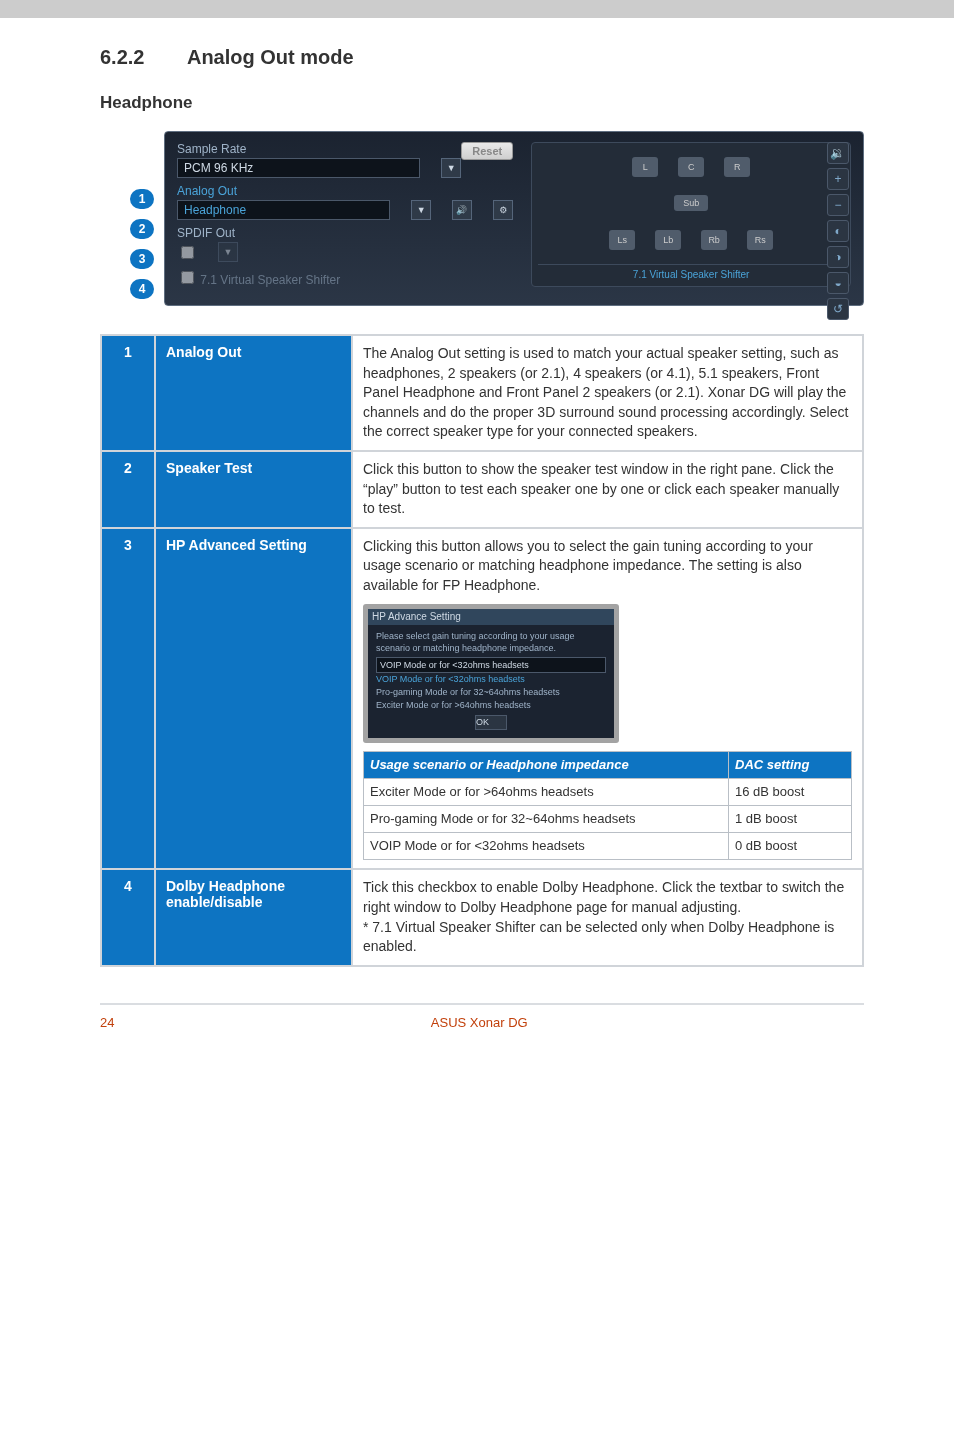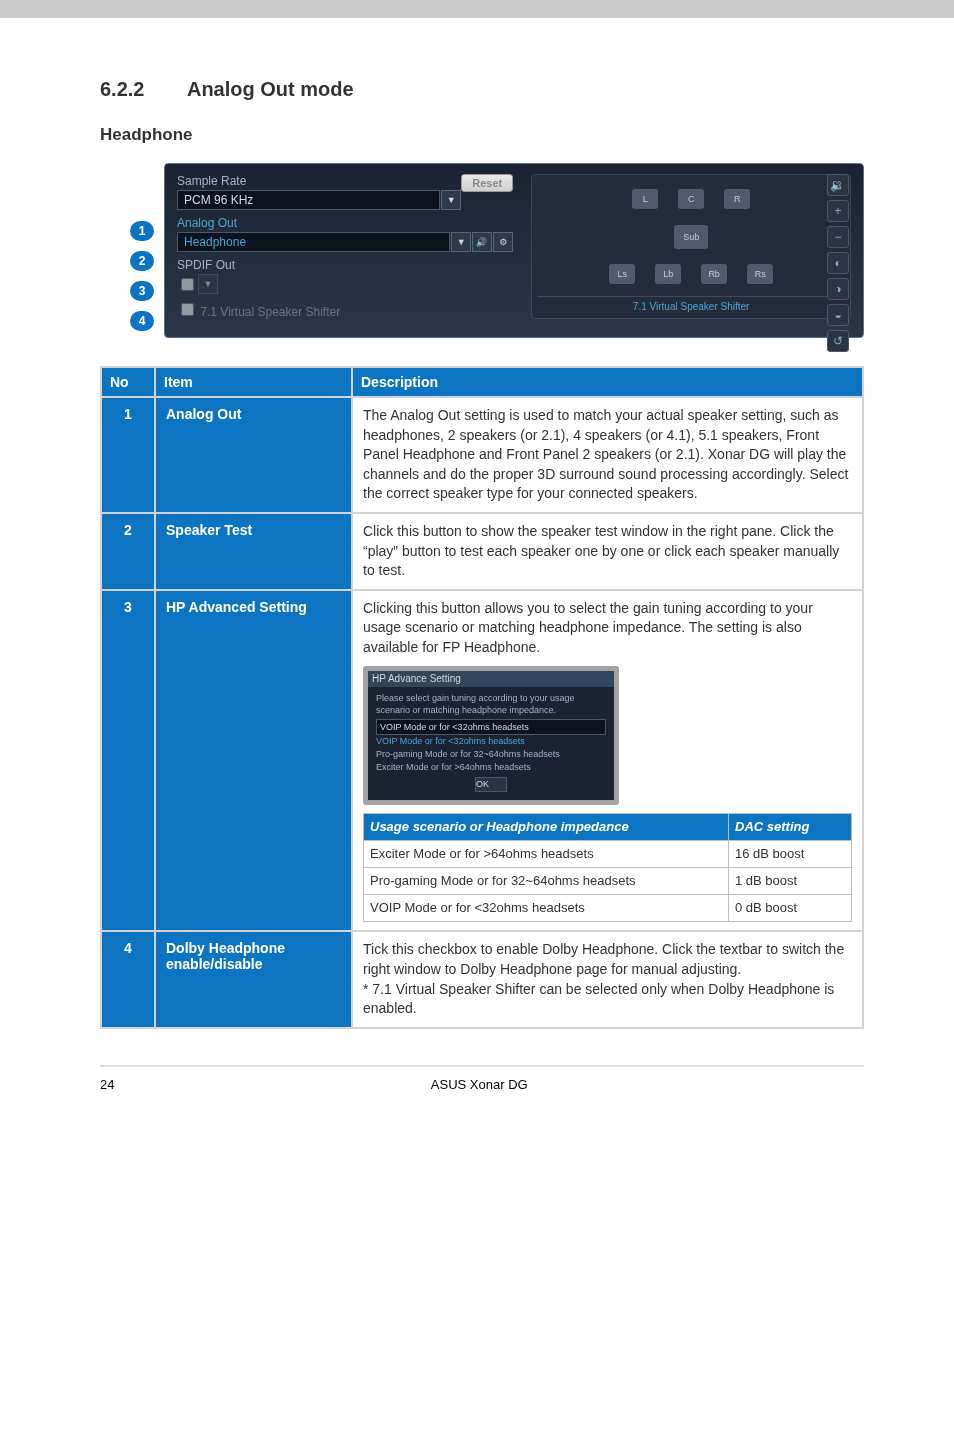--- a/index.html
+++ b/index.html
@@ -7,21 +7,21 @@
     font-family: Arial, Helvetica, sans-serif;
     background: #fff;
     color: #333;
     width: 954px;
   }
   .top-bar {
     height: 18px;
     background: #ccc;
   }
   .page {
-    padding: 60px 90px 40px 100px;
+    padding: 28px 90px 40px 100px;
   }
   .sec-num { font-weight: bold; font-size: 20px; }
   .sec-title { font-weight: bold; font-size: 20px; margin-left: 38px; }
   h3.subhead { font-size: 17px; font-weight: bold; margin-top: 24px; }
 
   
   .shot-wrap {
     display: flex;
     margin: 18px 0 28px 30px;
   }
@@ -62,21 +62,21 @@
     background: #232c38;
     display:flex;
     flex-direction:column;
     align-items:center;
     justify-content:space-between;
     padding:10px 6px 6px;
     color:#6b7b8d;
   }
   .shot label.bluetxt { color:#4aa3d8; }
   .sel-box {
-    display:flex; align-items:center; gap:1px; margin:2px 0 6px;
+    display:flex; align-items:center; gap:21px; margin:2px 0 6px;
   }
   .sel {
     background:#0d131b; border:1px solid #4b586a; color:#cfd9e4;
     padding:2px 6px; font-size:12px; flex:1;
   }
   .drop-btn, .sm-btn {
     width:18px; height:18px; background:#2f3a48; border:1px solid #55657a;
     display:flex;align-items:center;justify-content:center;color:#cfd9e4;font-size:9px;
   }
   .disabled-row { opacity:.5; }
@@ -84,21 +84,21 @@
     background:linear-gradient(#e9e9e9,#cfcfcf); color:#888; font-size:11px;
     border:1px solid #999; border-radius:3px; padding:2px 10px;
     float:right;
     font-weight:bold;
   }
   .spk-row { display:flex; justify-content:center; gap:20px; margin:4px 0; }
   .spk {
     width:26px;height:20px;background:#505c6b;border-radius:3px;
     display:flex;align-items:center;justify-content:center;color:#ccc;font-size:9px;
   }
-  .spk.big{width:34px;height:24px;}
+  .spk.big{width:34px;height:16px;}
   .vss-footer{font-size:10px;color:#4aa3d8;border-top:1px solid #3d4a5c;padding-top:4px;width:100%;text-align:center;}
   .side-icons{position:absolute;right:14px;display:flex;flex-direction:column;gap:4px;}
   .shot{position:relative;}
   .side-btn{width:20px;height:20px;background:#2b3542;border:1px solid #4b586a;border-radius:3px;color:#7fa8c9;font-size:12px;display:flex;align-items:center;justify-content:center;}
 
   
   table.info {
     border-collapse: collapse;
     width: 100%;
   }
@@ -126,21 +126,21 @@
   table.inner {
     border-collapse:collapse;width:100%;margin-top:4px;
   }
   table.inner th{background:#0d74c2;color:#fff;font-size:13px;font-weight:bold;text-align:left;padding:4px 6px;border:1px solid #b9bfc6;font-style:italic;}
   table.inner td{font-size:13px;padding:4px 6px;border:1px solid #b9bfc6;}
 
   
   .footer {
     display:flex;justify-content:space-between;align-items:center;
     margin-top:36px;border-top:2px solid #dadde1;padding-top:10px;
-    font-size:13px;color:#000000;
+    font-size:13px;color:#c2410c;
   }
 </style>
 </head>
 <body>
 <div class="top-bar"></div>
 
 <div class="page">
 
   <div>
     <span class="sec-num">6.2.2</span>
@@ -207,25 +207,20 @@
           <div class="spk">Rb</div>
           <div class="spk">Rs</div>
         </div>
         <div class="vss-footer">7.1 Virtual Speaker Shifter</div>
       </div>
     </div>
   </div>
 
   <table class="info">
     <tbody>
-        <tr>
-      <th style="width:32px">No</th>
-      <th style="width:175px">Item</th>
-      <th>Description</th>
-    </tr>
 
     <tr>
       <td class="no-cell">1</td>
       <td class="item-cell">Analog Out</td>
       <td class="desc-cell">The Analog Out setting is used to match your actual speaker setting, such as headphones, 2 speakers (or 2.1), 4 speakers (or 4.1), 5.1 speakers, Front Panel Headphone and Front Panel 2 speakers (or 2.1). Xonar DG will play the channels and do the proper 3D surround sound processing accordingly. Select the correct speaker type for your connected speakers.</td>
     </tr>
 
     <tr>
       <td class="no-cell">2</td>
       <td class="item-cell">Speaker Test</td>

